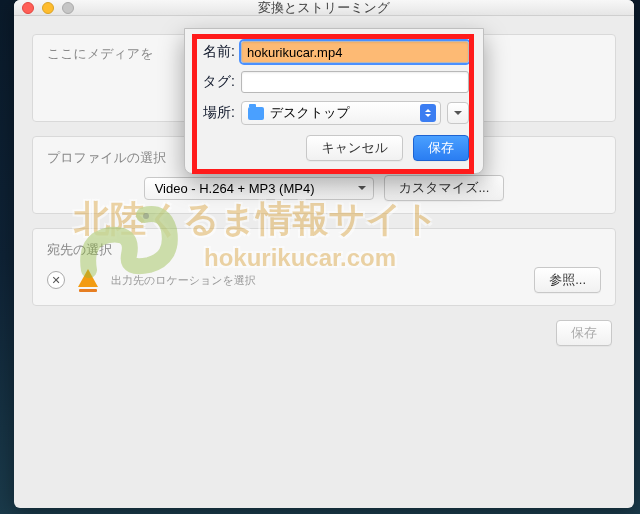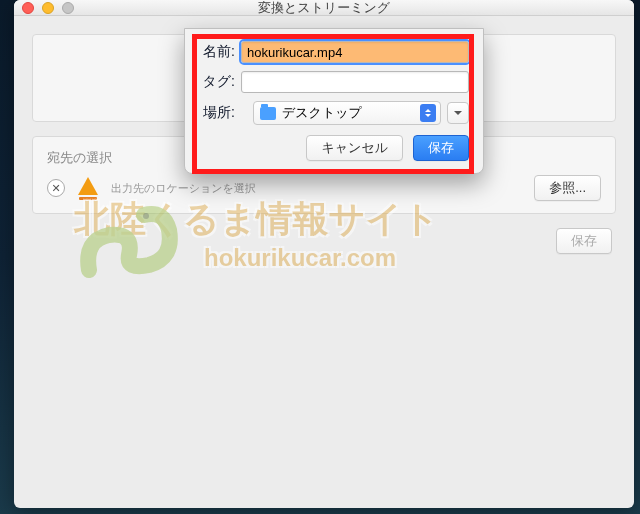--- a/index.html
+++ b/index.html
@@ -102,21 +102,21 @@
   .form-row { display:flex; align-items:center; margin-bottom:8px; gap:6px;}
   .form-label { width:36px; text-align:right; color:#0f172a; font-size:14px;}
   .form-input {
     flex:1; height:22px; border:1px solid #b8b8b8; border-radius:3px;
     padding:0 5px; font-size:13px; background:#fff; box-shadow:inset 0 1px 2px rgba(0,0,0,0.08);
   }
   .form-input.sel { outline:2px solid #4a90ff; background:#fdba74;}
   .loc-select {
     flex:1; display:flex; align-items:center; gap:6px;
     background:linear-gradient(#fff,#f3f3f3); border:1px solid #c8c8c8; border-radius:4px;
-    padding:2px 4px 2px 6px; position:relative;margin-left:12px;
+    padding:2px 4px 2px 6px; position:relative;
   }
   .folder-icon {
     width:16px; height:13px; background:#4aa0ff; border-radius:2px; position:relative;
   }
   .folder-icon::before {
     content:""; position:absolute; top:-3px; left:1px; width:7px; height:3px; background:#4aa0ff; border-radius:1px 1px 0 0;
   }
   .loc-arrows {
     width:16px; height:18px; background:#3b7df2; border-radius:3px; margin-left:auto;
     position:relative;
@@ -144,26 +144,36 @@
       <span class="dot red"></span>
       <span class="dot yel"></span>
       <span class="dot grn"></span>
     </div>
     <div class="wtitle">変換とストリーミング</div>
   </div>
 
   <div class="body">
 
     <div class="panel media">
+      <div class="panel-title" style="position:absolute; top:10px; left:14px;">ここにメディアを</div>
       <div class="filename-below">20140930145440.m2ts</div>
       <div class="center-row">
         <button class="btn">メディアを開く...</button>
       </div>
     </div>
 
+    <div class="panel">
+      <div class="panel-title">プロファイルの選択</div>
+      <div class="profile-row">
+        <div class="select-like">
+          <span>Video - H.264 + MP3 (MP4)</span>
+        </div>
+        <button class="btn">カスタマイズ...</button>
+      </div>
+    </div>
 
     <div class="panel">
       <div class="panel-title">宛先の選択</div>
       <div class="dest-row">
         <span class="x-circle">✕</span>
         <span class="vlc-cone"></span>
         <span class="dest-text">出力先のロケーションを選択</span>
         <button class="btn">参照...</button>
       </div>
     </div>

